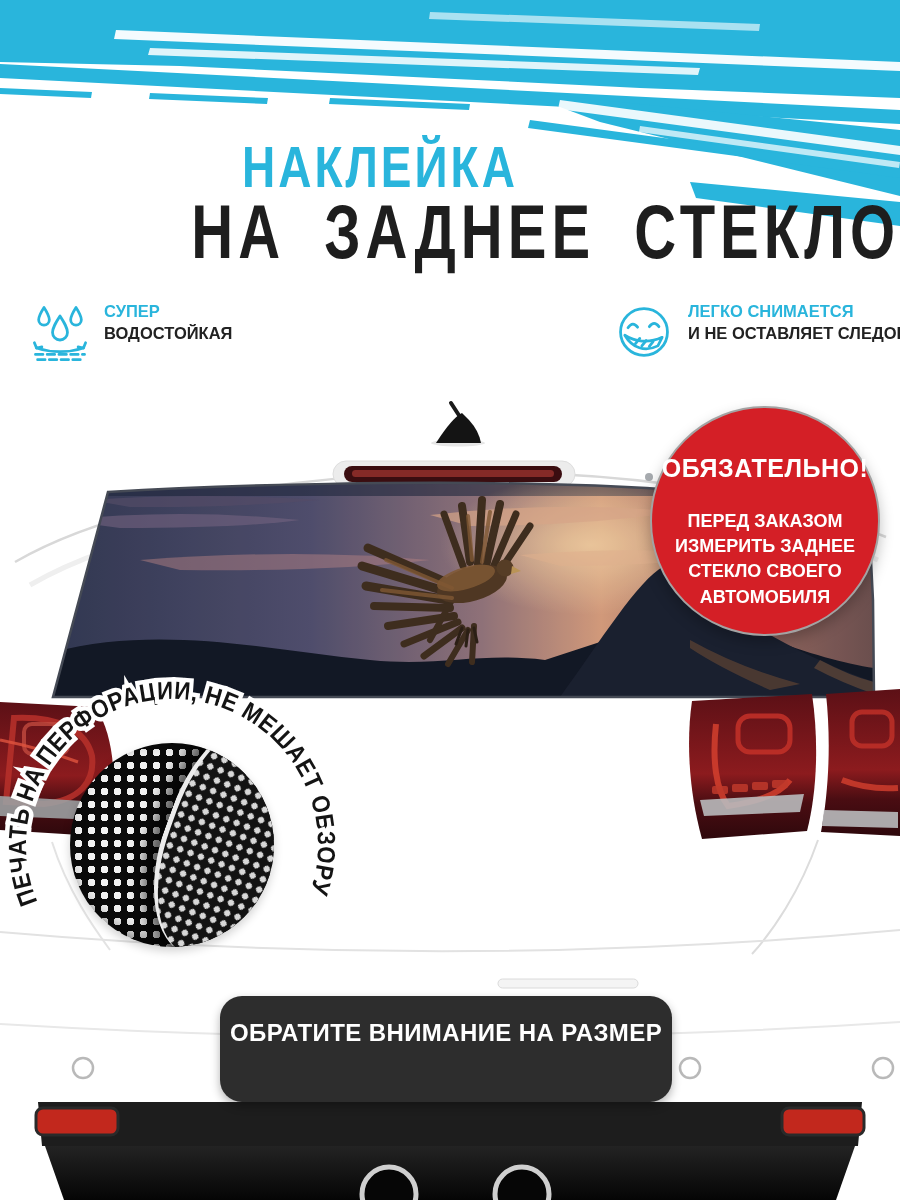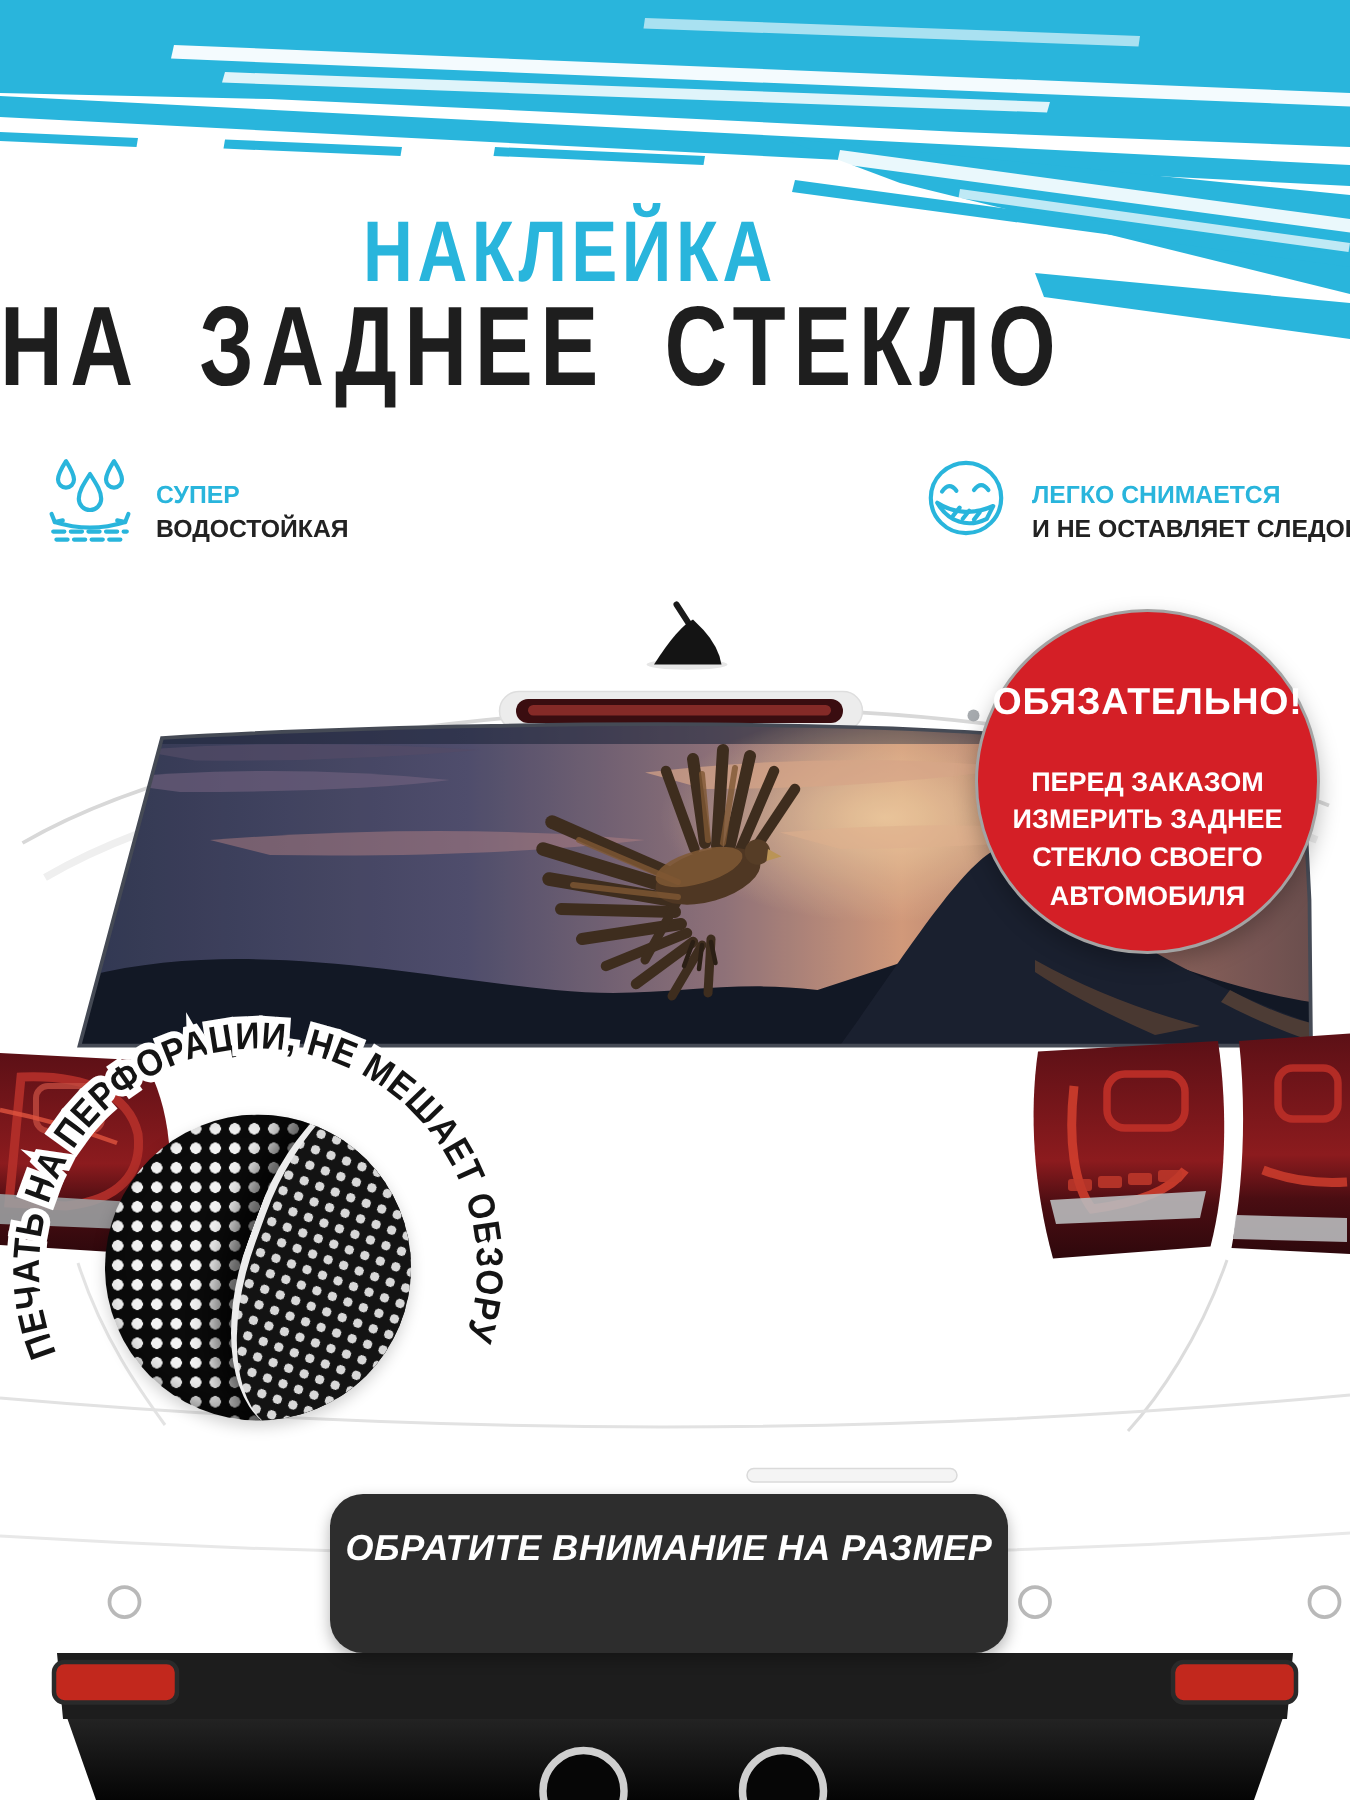--- a/index.html
+++ b/index.html
@@ -4,26 +4,26 @@
 <style>
   html,body{margin:0;padding:0;background:#fff;}
   .page{position:relative;width:900px;height:1200px;overflow:hidden;background:#fff;
         font-family:"Liberation Sans",sans-serif;-webkit-font-smoothing:antialiased;}
   .abs{position:absolute;}
 
   
   .title-blue{left:0;top:140px;width:760px;text-align:center;color:#29b5dc;
     font-size:46px;font-weight:700;letter-spacing:3px;}
   .title-blue span{display:inline-block;transform:scaleY(1.25);}
-  .title-black{left:0;top:198px;width:900px;text-align:left;color:#1e1e1e;
+  .title-black{left:0;top:198px;width:900px;text-align:right;color:#1e1e1e;
     font-size:58px;font-weight:800;letter-spacing:5px;word-spacing:18px;}
   .title-black span{display:inline-block;transform:scaleY(1.3);}
 
   
-  .feature{top:300px;display:flex;align-items:flex-end;gap:12px;}
+  .feature{top:300px;display:flex;align-items:flex-start;gap:12px;}
   .f1{left:28px;} .f2{left:278px;} .f3{left:612px;}
   .feature .txt{font-size:16.5px;font-weight:800;line-height:1.35;white-space:nowrap;}
   .feature .l1{color:#29b5dc;} .feature .l2{color:#222;}
   .ficon{width:64px;height:64px;flex:0 0 auto;}
 
   
   .car-svg{left:0;top:390px;width:900px;height:810px;}
 
   
   .perf{left:70px;top:743px;width:204px;height:204px;border-radius:50%;overflow:hidden;
@@ -46,21 +46,21 @@
   
   .badge{left:650px;top:406px;width:230px;height:230px;border-radius:50%;
     background:#d41f26;border:2px solid #a3a3a3;box-sizing:border-box;
     color:#fff;text-align:center;box-shadow:0 6px 14px rgba(0,0,0,.25);}
   .badge .b-title{margin-top:46px;font-size:25px;font-weight:800;letter-spacing:.5px;}
   .badge .b-lines{margin-top:26px;font-size:18px;font-weight:700;line-height:1.4;}
 
   
   .plate{left:220px;top:996px;width:452px;height:106px;background:#2d2d2d;border-radius:22px;
     color:#fff;text-align:center;box-shadow:0 4px 10px rgba(0,0,0,.3);}
-  .plate .p-title{margin-top:23px;font-size:24px;font-weight:800;letter-spacing:.4px;font-style:italic;}
+  .plate .p-title{margin-top:23px;font-size:24px;font-weight:800;letter-spacing:.4px;}
   .plate .p-dims{margin-top:13px;font-size:16.5px;font-weight:700;letter-spacing:.6px;}
 </style>
 </head>
 <body>
 
 <div class="page">
 
   <svg class="abs" style="left:0;top:0;width:900px;height:250px;" viewBox="0 0 900 250">
     <g fill="#29b5dc">
       <path d="M0,0 H900 V98 L640,88 Q400,76 180,66 L0,62 Z"></path>

